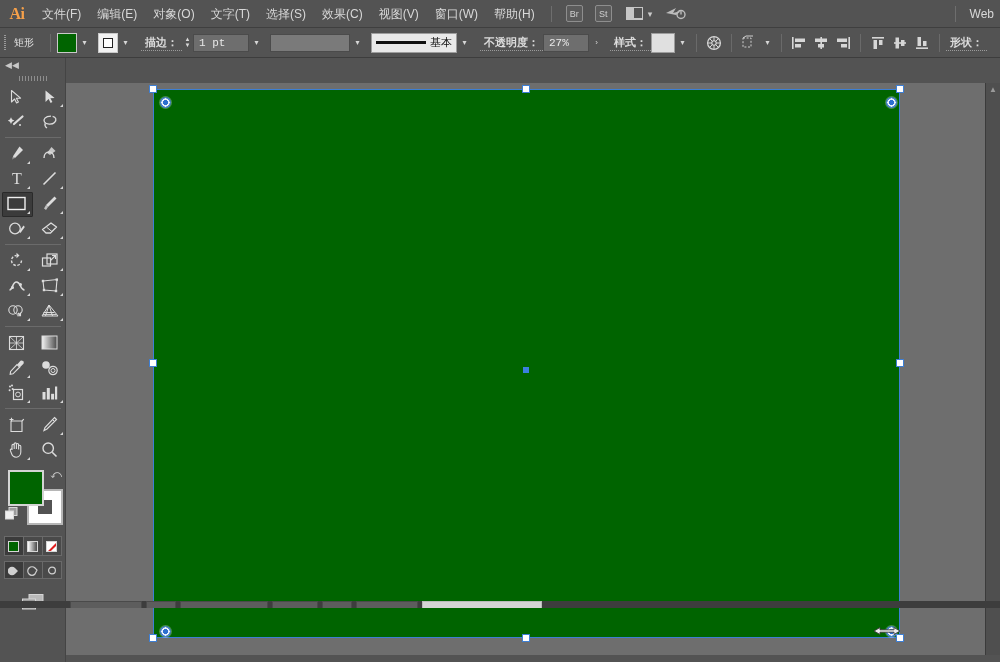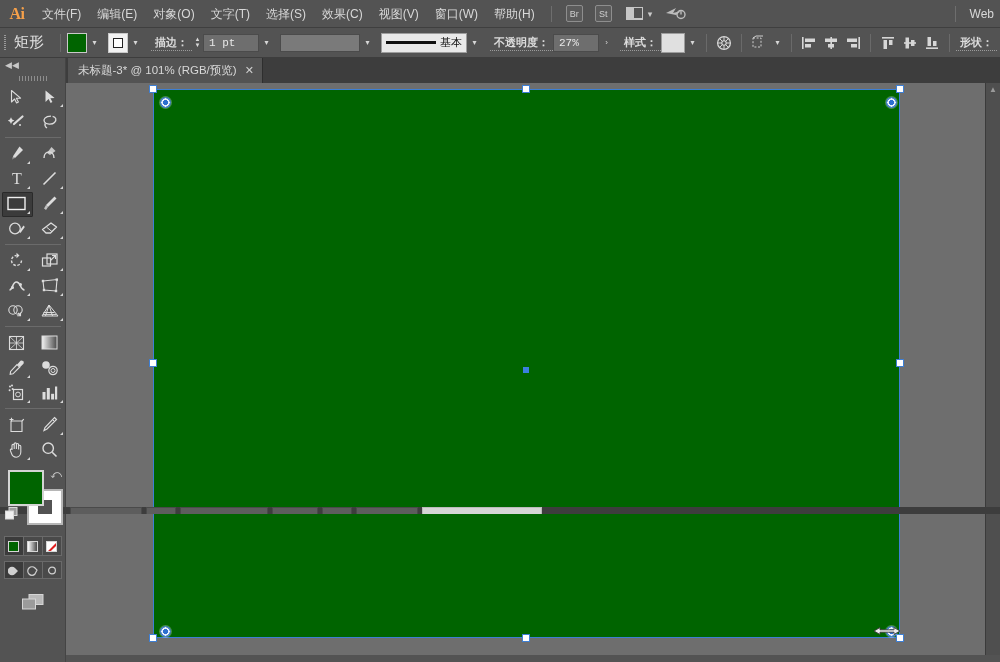--- a/index.html
+++ b/index.html
@@ -4,21 +4,21 @@
 <title>Adobe Illustrator</title>
 <style>
   * { box-sizing: border-box; margin: 0; padding: 0; }
   html, body {
     width: 1000px; height: 662px;
     overflow: hidden;
     background: #535353;
     font-family: "Liberation Sans", "DejaVu Sans", sans-serif;
     -webkit-font-smoothing: antialiased;
   }
-  #app { position: relative; width: 1000px; height: 514px; }
+  #app { position: relative; width: 1000px; height: 608px; }
 
   
   .menubar {
     position: absolute; left: 0; top: 0; width: 1000px; height: 28px;
     background: #535353;
     display: flex; align-items: center;
     border-bottom: 1px solid #3f3f3f;
   }
   .ai-logo {
     width: 34px; height: 28px;
@@ -66,21 +66,21 @@
     border-bottom: 1px solid #3d3d3d;
     font-size: 11px; color: #d5d5d5;
   }
   .grip {
     width: 10px; height: 30px; display: flex; align-items: center; justify-content: center;
   }
   .grip::before {
     content: ""; width: 2px; height: 16px;
     background: repeating-linear-gradient(to bottom, #9a9a9a 0 1px, transparent 1px 2px);
   }
-  .cb-label { padding: 0 10px 0 4px; font-size: 15px; color: #e2e2e2; white-space: nowrap; }
+  .cb-label { padding: 0 10px 0 4px; font-size: 10px; color: #e2e2e2; white-space: nowrap; }
   .cb-sep { width: 1px; height: 18px; background: #6a6a6a; margin: 0 6px; }
   .swatch-group { display: flex; align-items: center; }
   .swatch {
     width: 20px; height: 20px; border: 1px solid #c9c9c9; background: #fff;
   }
   .swatch.fillsw { background: #006400; }
   .swatch.strokesw {
     background: #f2f2f2;
     display: flex; align-items: center; justify-content: center;
   }
@@ -427,26 +427,20 @@
         <rect x="3.5" y="1" width="3.5" height="9" fill="#d6d6d6"></rect>
         <rect x="9" y="5" width="3.5" height="5" fill="#d6d6d6"></rect>
       </svg>
     </div>
 
     <div class="cb-sep"></div>
 
     <div class="cb-text">形状：</div>
   </div>
 
-  <div class="tabbar">
-    <div class="doctab">
-      <span>未标题-3* @ 101% (RGB/预览)</span>
-      <span class="tab-close">✕</span>
-    </div>
-  </div>
 
   <div class="toolbar">
     <div class="tb-collapse">◀◀</div>
     <div class="tb-grip"></div>
 
     <div class="tb-grid">
       <div class="tool">
         <span class="gl">
           <svg width="15" height="16" viewBox="0 0 15 16">
               <path d="M2.5 1.5 L2.5 13 L5.6 10 L7.6 14 L9.4 13.1 L7.4 9.3 L11.6 9.1 Z" fill="none" stroke="#dcdcdc" stroke-width="1.1" stroke-linejoin="round"></path>

